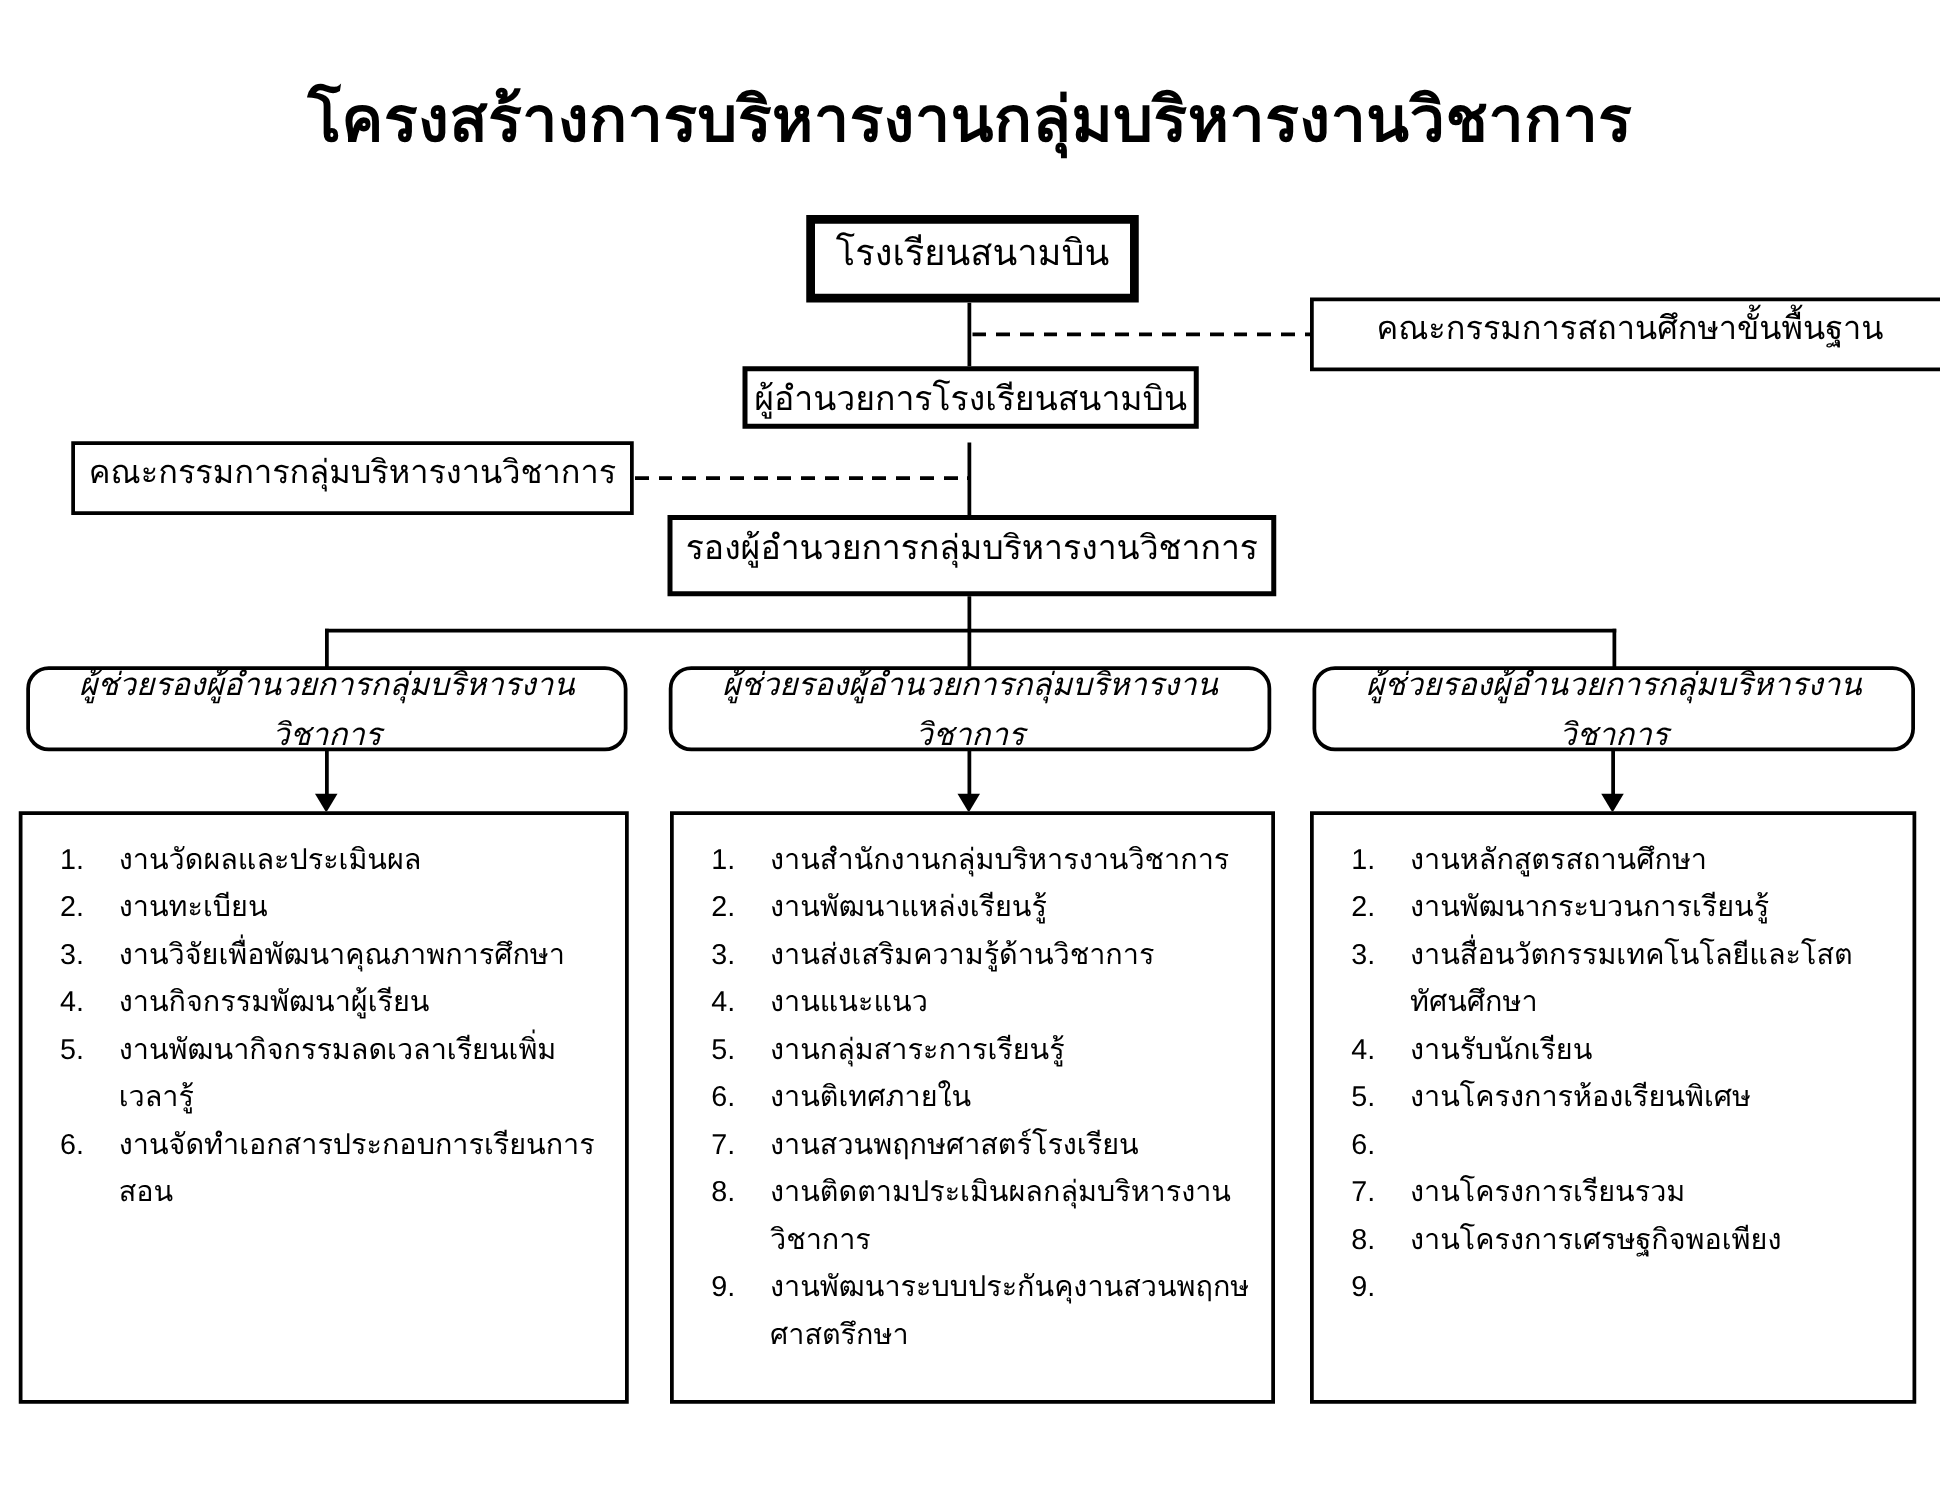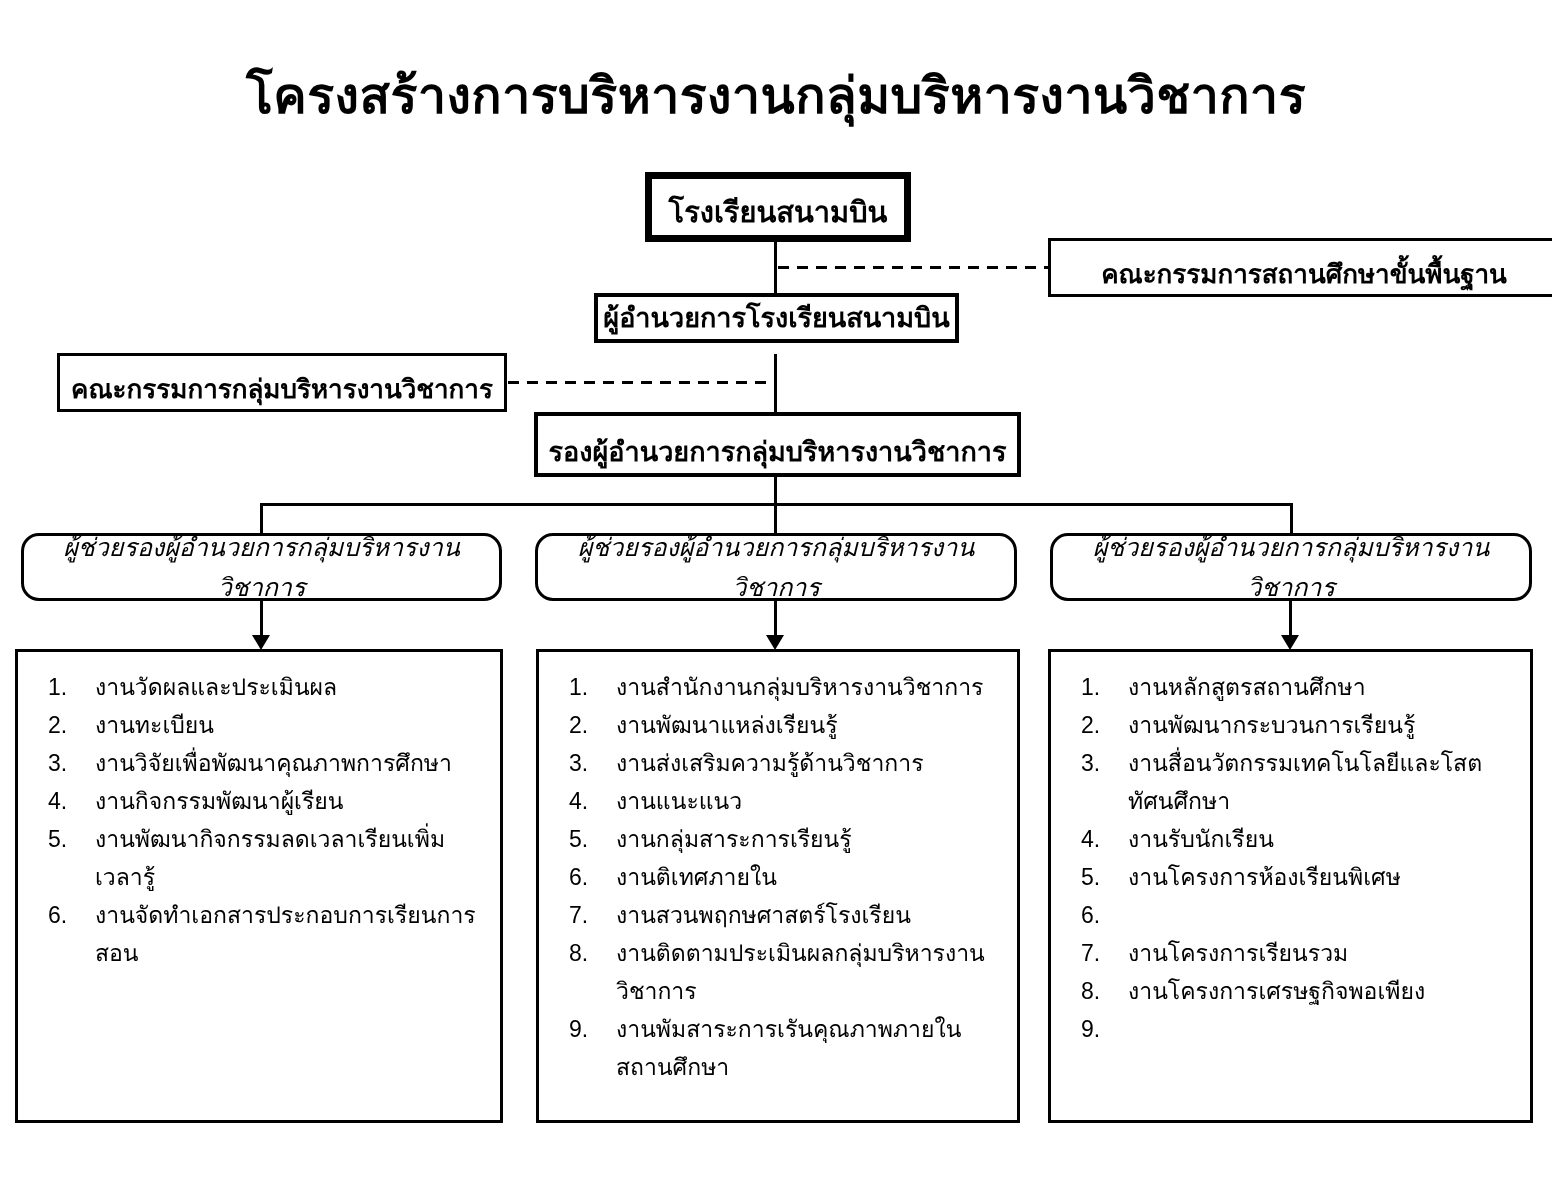--- a/index.html
+++ b/index.html
@@ -7,22 +7,22 @@
     position:relative; width:1552px; height:1200px; background:#ffffff;
     font-family:"Liberation Sans", sans-serif; color:#000;
     overflow:hidden;
   }
   .title {
     position:absolute; left:0; top:56px; width:100%; margin:0;
     text-align:center; font-size:50px; font-weight:bold; letter-spacing:0.5px;
   }
   .box {
     position:absolute; background:#fff; border:3px solid #000;
-    display:flex; align-items:flex-end; justify-content:center;
-    text-align:center; font-weight:bold; box-sizing:border-box;
+    display:flex; align-items:flex-start; justify-content:center;
+    text-align:center; font-weight:normal; box-sizing:border-box;
   }
   .box.thick  { border-width:7px; font-size:29px; }
   .box.medium { border-width:4px; font-size:27px; }
   .box.thin   { border-width:3px; font-size:26px; }
   .branch-box {
     position:absolute; background:#fff; border:3px solid #000; border-radius:18px;
     display:flex; align-items:center; justify-content:center; text-align:center;
     font-size:25px; font-weight:normal; box-sizing:border-box;font-style:italic;
   }
   .list-box {
@@ -154,21 +154,21 @@
         <li>
           <span class="num">7.</span>
           <span class="txt">งานสวนพฤกษศาสตร์โรงเรียน</span>
         </li>
         <li>
           <span class="num">8.</span>
           <span class="txt">งานติดตามประเมินผลกลุ่มบริหารงานวิชาการ</span>
         </li>
         <li>
           <span class="num">9.</span>
-          <span class="txt">งานพัมสาระการเรันคุณภาพภายในสถานศึกษา</span>
+          <span class="txt">งานพัฒนาระบบประกันคุงานสวนพฤกษศาสตรึกษา</span>
         </li>
       </ol>
   </div>
   <div class="list-box" style="left:1048px;top:649px;width:485px;height:474px">
     <ol>
         <li>
           <span class="num">1.</span>
           <span class="txt">งานหลักสูตรสถานศึกษา</span>
         </li>
         <li>

